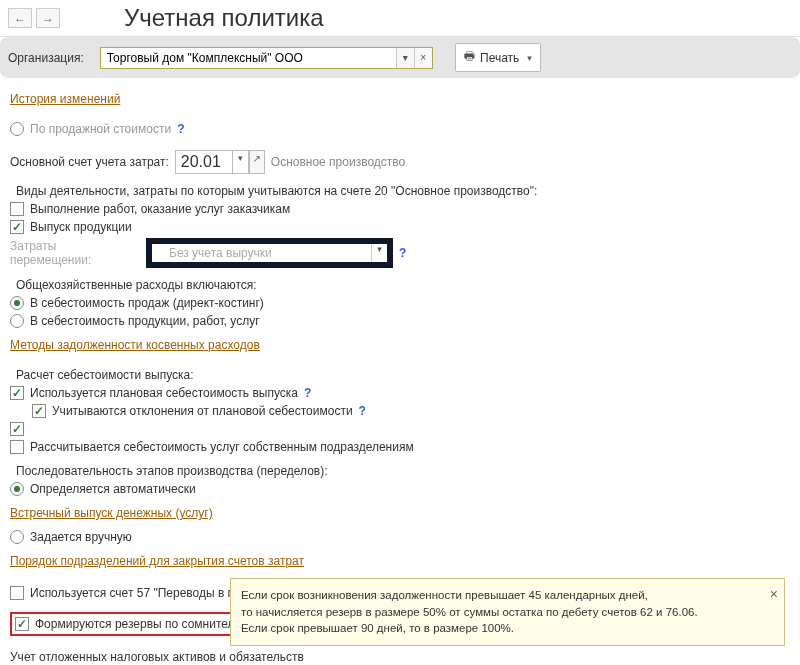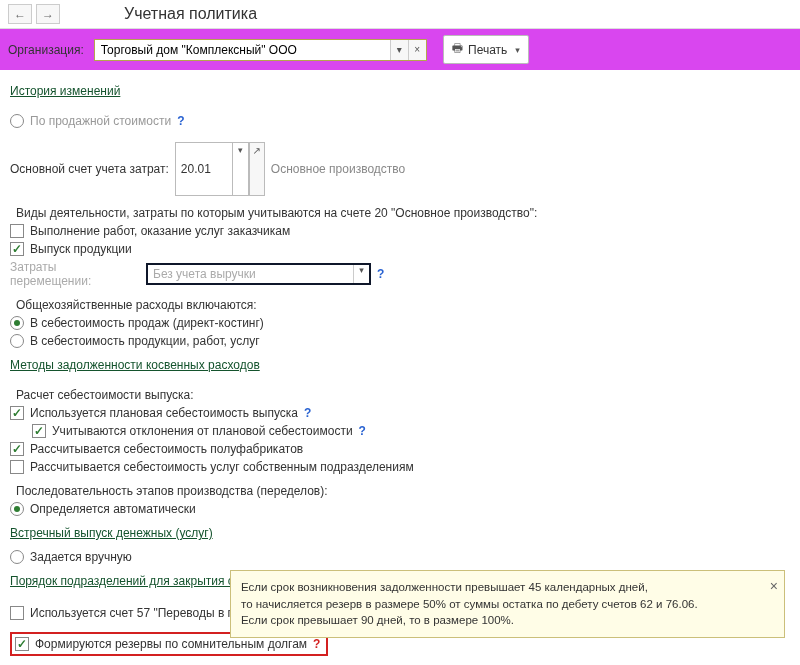--- a/index.html
+++ b/index.html
@@ -21,30 +21,31 @@
   }
   .nav-btn {
     width: 24px; height: 20px;
     border: 1px solid #ccc;
     background: #f7f7f7;
     display: flex; align-items: center; justify-content: center;
     cursor: pointer;
     font-size: 12px; color: #666;
   }
   .page-title {
-    font-size: 16px;
+    font-size: 24px;
     margin-left: 60px;
     color: #333;
   }
   .org-bar {
-    background: #d946ef;
+    background: #e5e5e5;
     padding: 6px 8px;
     display: flex;
     align-items: center;
-    gap: 10px;
+    gap: 16px;
+    border-radius: 8px;
   }
   .org-label { color: #333; }
   .org-input-wrap {
     display: flex;
     border: 1px solid #b4a64e;
     background: #fff;
   }
   .org-input {
     width: 295px;
     padding: 3px 6px;
@@ -71,21 +72,21 @@
     margin-left: 6px;
     border-radius: 2px;
   }
   .print-icon { color: #555; font-size: 12px; }
   .dd-caret { font-size: 9px; color: #555; margin-left: 3px; }
   .content {
     padding: 8px 10px 40px 10px;
     position: relative;
   }
   .link {
-    color: #14532d;
+    color: #a16207;
     text-decoration: underline;
     cursor: pointer;
     display: inline-block;
     margin: 6px 0;
   }
   .row { display: flex; align-items: center; gap: 6px; margin: 4px 0; }
   .radio, .checkbox {
     width: 14px; height: 14px;
     border: 1px solid #888;
     background: #fff;
@@ -107,22 +108,22 @@
     font-weight: bold;
     line-height: 1;
   }
   .help {
     color: #2962d1;
     cursor: pointer;
     font-weight: bold;
   }
   .field-input {
     border: 1px solid #bbb;
-    padding: 19px 5px;
-    font-size: 12px;
+    padding: 2px 5px;
+    font-size: 16px;
     display: flex;
     align-items: center;
     background: #fff;
   }
   .field-dd {
     width: 16px;
     text-align: center;
     border-left: 1px solid #ccc;
     font-size: 9px;
     color: #555;
@@ -164,23 +165,24 @@
   .tooltip-close {
     position: absolute;
     top: 5px; right: 6px;
     cursor: pointer;
     color: #666;
     font-size: 14px;
   }
   .cut-text { color: #999; }
   .select-wide {
     display: flex;
-    border: 2px solid #0f172a;
-    width: 225px;
-    background: #fff;
+    border: 6px solid #0f172a;
+    width: 247px;
+    background: #fff;
+    padding-left: 12px;
   }
   .select-wide .txt { flex: 1; padding: 2px 5px; }
   .select-wide .caret {
     width: 16px; text-align: center;
     border-left: 1px solid #ccc;
     font-size: 9px; color: #555;
     cursor: pointer;
   }
 </style>
 </head>
@@ -269,21 +271,20 @@
     <span>Используется плановая себестоимость выпуска</span>
     <span class="help">?</span>
   </div>
   <div class="row indent">
     <span class="checkbox checked"></span>
     <span>Учитываются отклонения от плановой себестоимости</span>
     <span class="help">?</span>
   </div>
   <div class="row">
     <span class="checkbox checked"></span>
-    <span>Рассчитывается себестоимость полуфабрикатов</span>
   </div>
   <div class="row">
     <span class="checkbox"></span>
     <span>Рассчитывается себестоимость услуг собственным подразделениям</span>
   </div>
 
   <div class="section-label">Последовательность этапов производства (переделов):</div>
   <div class="row">
     <span class="radio checked"></span>
     <span>Определяется автоматически</span>

